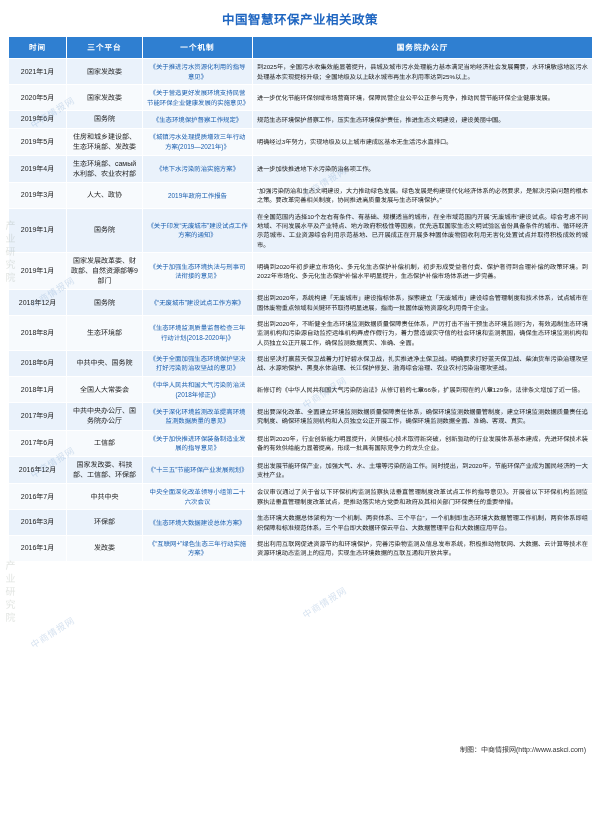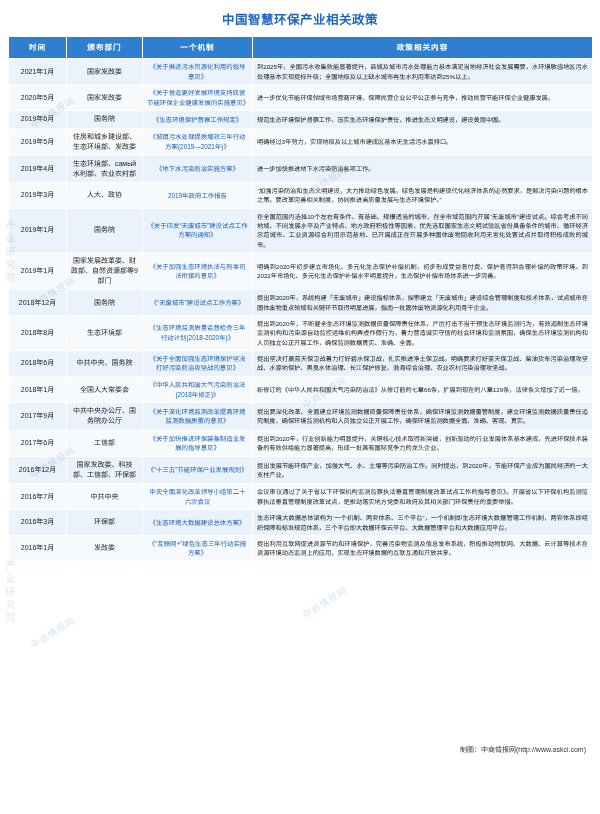--- a/index.html
+++ b/index.html
@@ -116,23 +116,23 @@
   <table class="policy">
     <colgroup>
       <col class="c-time">
         <col class="c-dept">
         <col class="c-name">
         <col class="c-content">
     </colgroup>
     <thead>
       <tr>
         <th>时间</th>
-        <th>颁布部门</th>
+        <th>三个平台</th>
         <th>一个机制</th>
-        <th>政策相关内容</th>
+        <th>国务院办公厅</th>
       </tr>
     </thead>
     <tbody>
       <tr class="odd">
         <td class="time">2021年1月</td>
         <td class="dept">国家发改委</td>
         <td class="name">《关于推进污水资源化利用的指导意见》</td>
         <td class="content">到2025年，全国污水收集效能显著提升，县城及城市污水处理能力基本满足当地经济社会发展需要，水环境敏感地区污水处理基本实现提标升级；全国地级及以上缺水城市再生水利用率达到25%以上。</td>
       </tr>
       <tr class="even">

